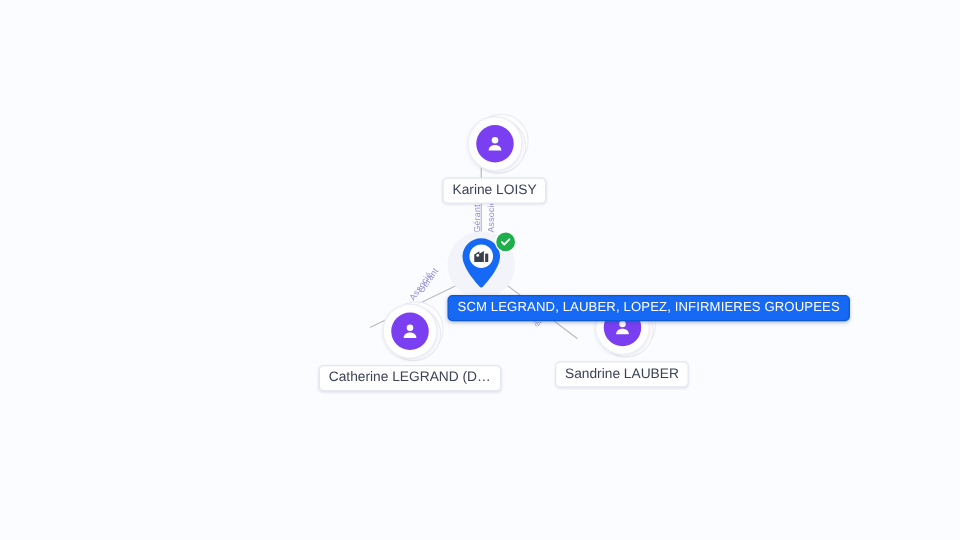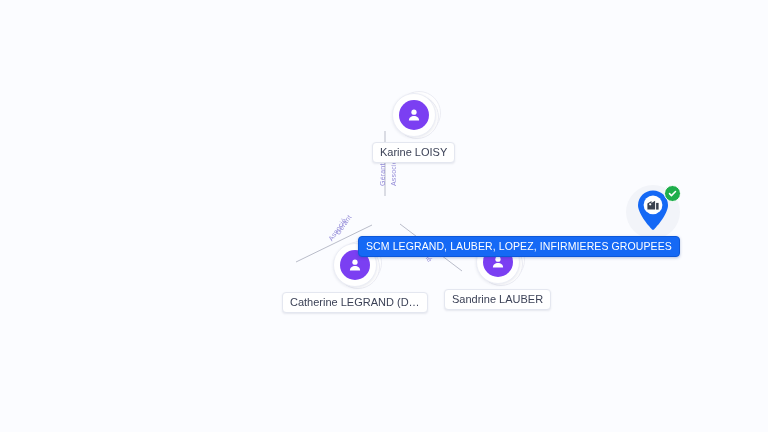--- a/index.html
+++ b/index.html
@@ -94,21 +94,21 @@
     white-space: nowrap;
     box-shadow: 0 1px 2px rgba(40,50,90,.10);
     z-index: 3;
   }
 
   
   #node-company {
     position: absolute;
     display: flex;
     flex-direction: column;
-    align-items: flex-end;
+    align-items: flex-start;
   }
   .pin-halo {
     position: relative;
     width: 54px;
     height: 54px;
     border-radius: 50%;
     background: #f2f4f9;
     display: flex;
     align-items: flex-start;
     justify-content: center;
@@ -180,35 +180,35 @@
   </svg>
 
   <div class="edge-label rot-up" style="left:379px; top:186px;">Gérant</div>
   <div class="edge-label rot-up" style="left:390px; top:186px;">Associé</div>
 
   <div class="edge-label rot-l" style="left:334px; top:232px;">Gérant</div>
   <div class="edge-label rot-l" style="left:327px; top:238px;">Associé</div>
 
   <div class="edge-label rot-r" style="left:419px; top:238px;">Associé</div>
 
-  <div class="node" style="left:372px; top:93px;">
+  <div class="node" style="left:354px; top:93px;">
     <div class="avatar-stack">
       <div class="avatar-ring">
         <div class="avatar-circle">
           <svg width="18" height="18" viewBox="0 0 24 24" aria-hidden="true">
             <circle cx="12" cy="8.3" r="3.5" fill="#ffffff"></circle>
             <path d="M5.2 19.2c0-3.6 3-5.9 6.8-5.9s6.8 2.3 6.8 5.9z" fill="#ffffff"></path>
           </svg>
         </div>
       </div>
     </div>
     <div class="node-label">Karine LOISY</div>
   </div>
 
-  <div class="node" style="left:282px; top:243px;text-align:center;">
+  <div class="node" style="left:255px; top:243px;text-align:center;">
     <div class="avatar-stack">
       <div class="avatar-ring">
         <div class="avatar-circle">
           <svg width="18" height="18" viewBox="0 0 24 24" aria-hidden="true">
             <circle cx="12" cy="8.3" r="3.5" fill="#ffffff"></circle>
             <path d="M5.2 19.2c0-3.6 3-5.9 6.8-5.9s6.8 2.3 6.8 5.9z" fill="#ffffff"></path>
           </svg>
         </div>
       </div>
     </div>

